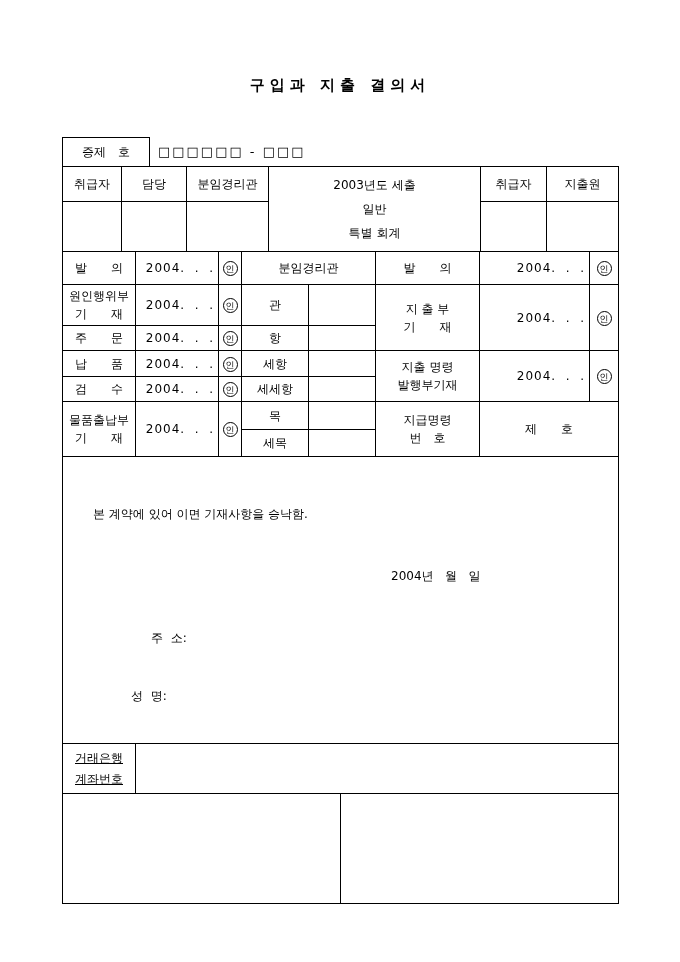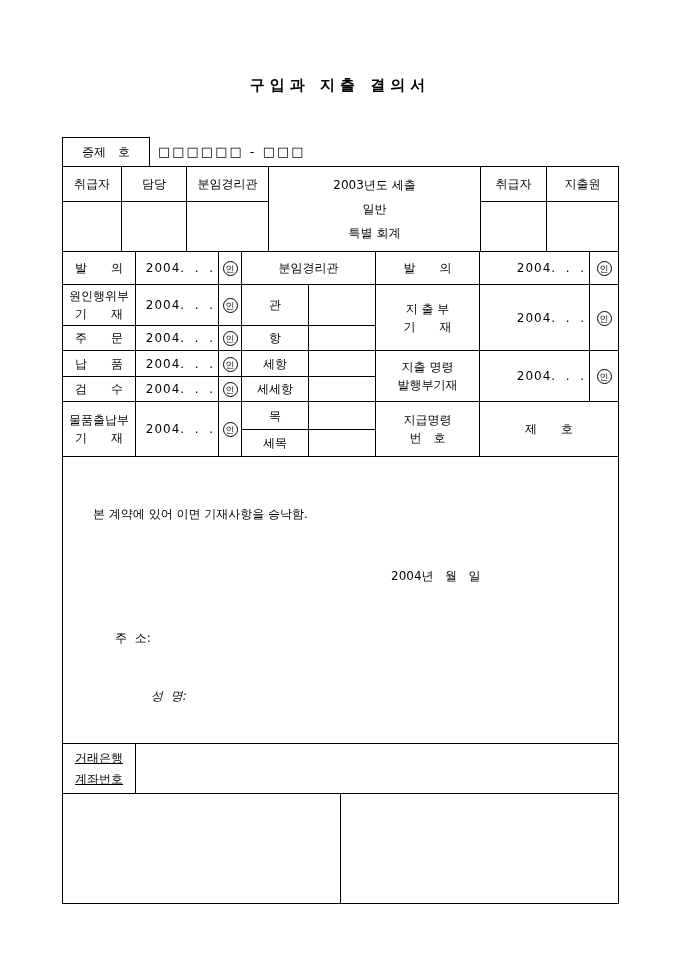--- a/index.html
+++ b/index.html
@@ -52,22 +52,22 @@
   .amountcell { text-align:center; vertical-align:middle; }
   .amount-inner { display:inline-block; text-align:left; }
   .won {
     display:inline-block; margin-top:5px;
     border-bottom:1px solid #000; padding:0 12px 1px 1px;
   }
   
   .agree { vertical-align:top; padding-top:12px;padding-left:16px; }
   .agree-text { margin-left:14px; }
   .agree-date { margin-left:312px; margin-top:8px; }
-  .agree-addr { margin-left:36px; margin-top:8px; }
-  .agree-name { margin-left:72px; margin-top:4px;font-style:italic; }
+  .agree-addr { margin-left:72px; margin-top:8px; }
+  .agree-name { margin-left:52px; margin-top:4px; }
   
   .bankcell { line-height:1.7;text-decoration:underline; }
   
   .receipt { vertical-align:top; text-align:center; padding-top:17px; }
 </style>
 </head>
 <body>
 
 <div class="page">
 

